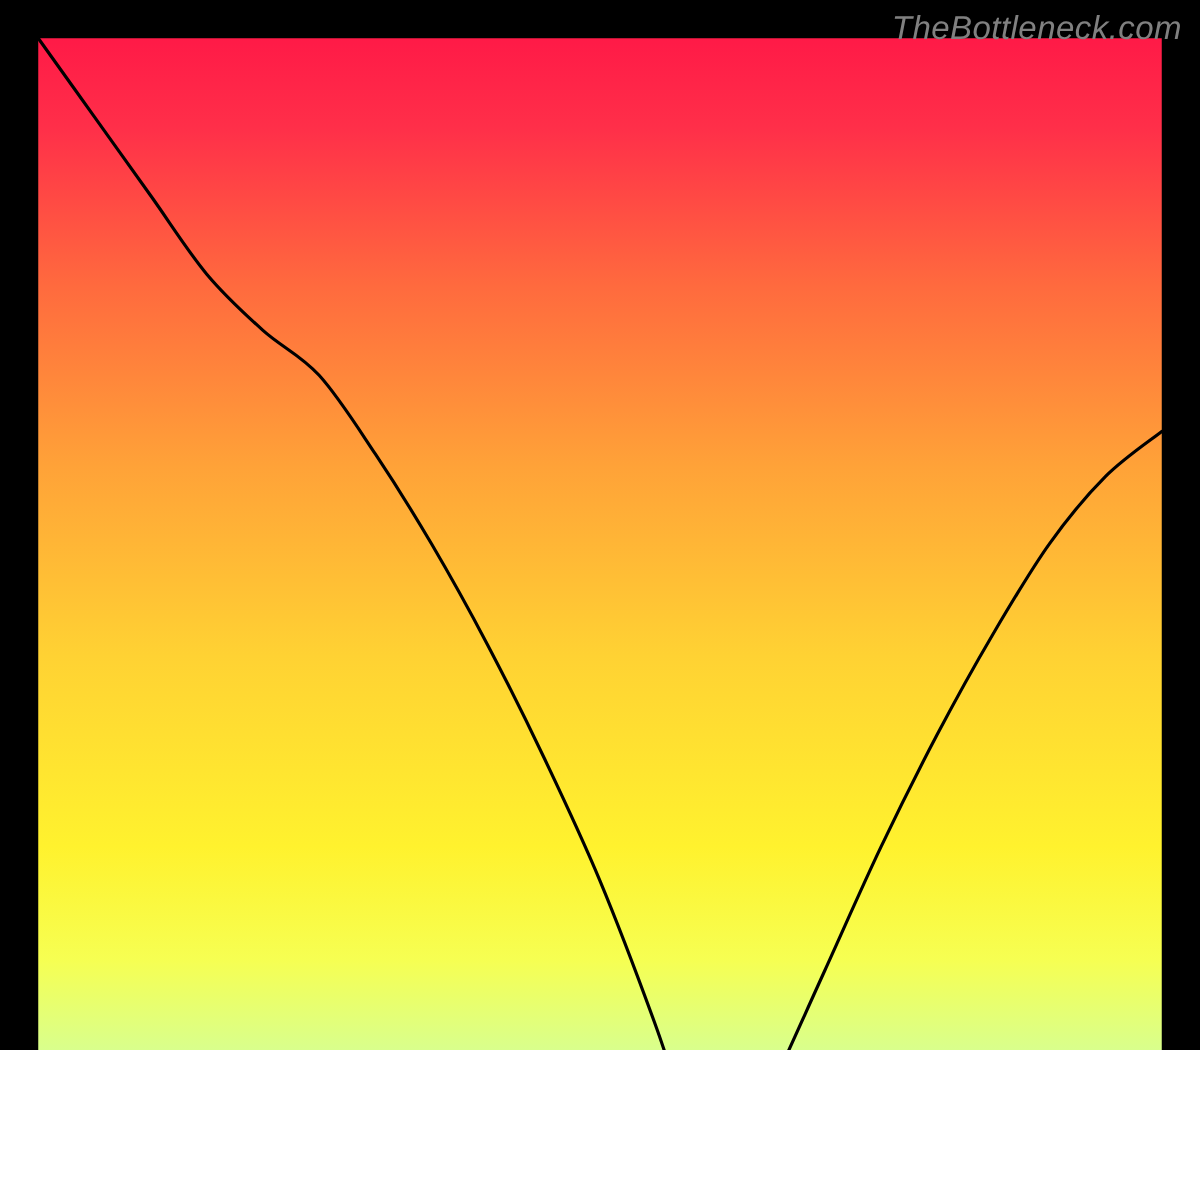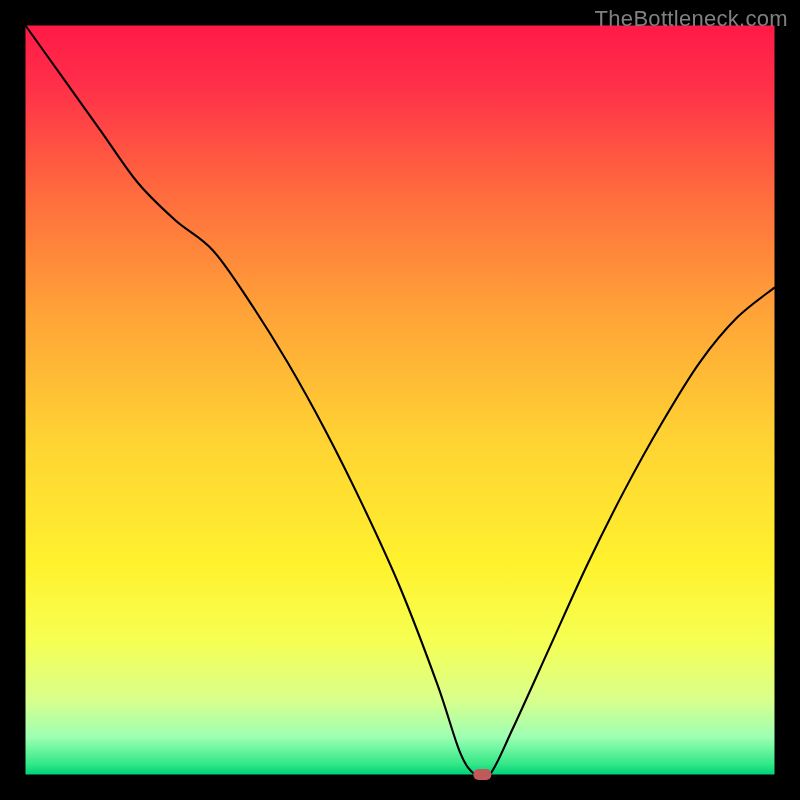--- a/index.html
+++ b/index.html
@@ -4,21 +4,22 @@
 <style>
   body {
     margin: 0;
     padding: 0;
     background: #fff;
     font-family: Arial, Helvetica, sans-serif;
   }
   .chart-container {
     position: relative;
     width: 800px;
-    height: 800px;
+    height: 700px;
+    font-style: italic;
   }
   .watermark {
     position: absolute;
     top: 6px;
     right: 12px;
     color: #808080;
     font-size: 22px;
     font-weight: 500;
     letter-spacing: 0.3px;
     z-index: 5;

